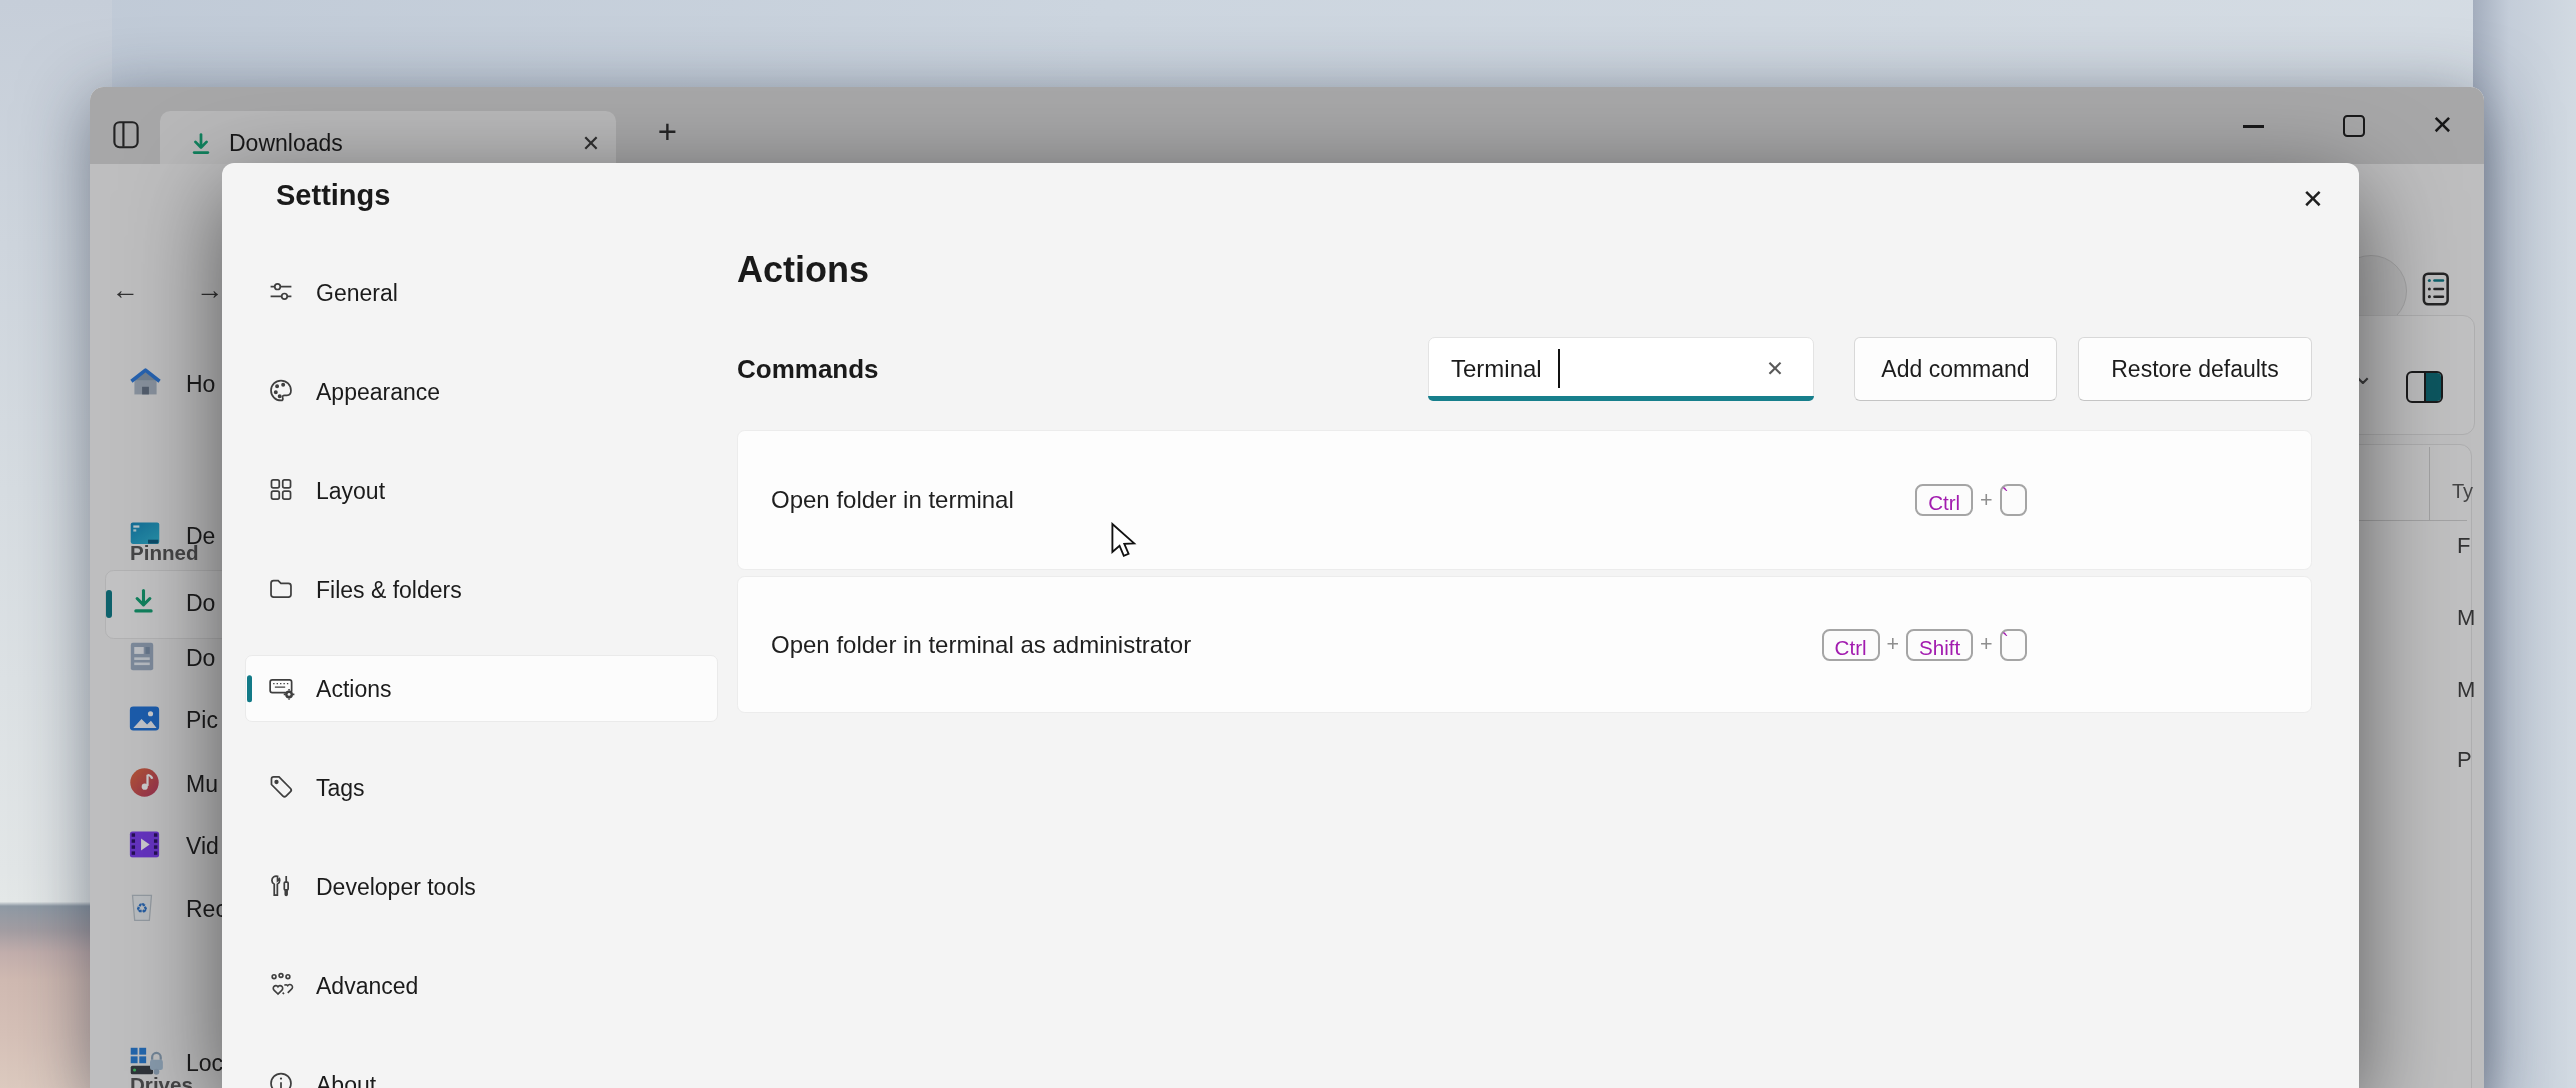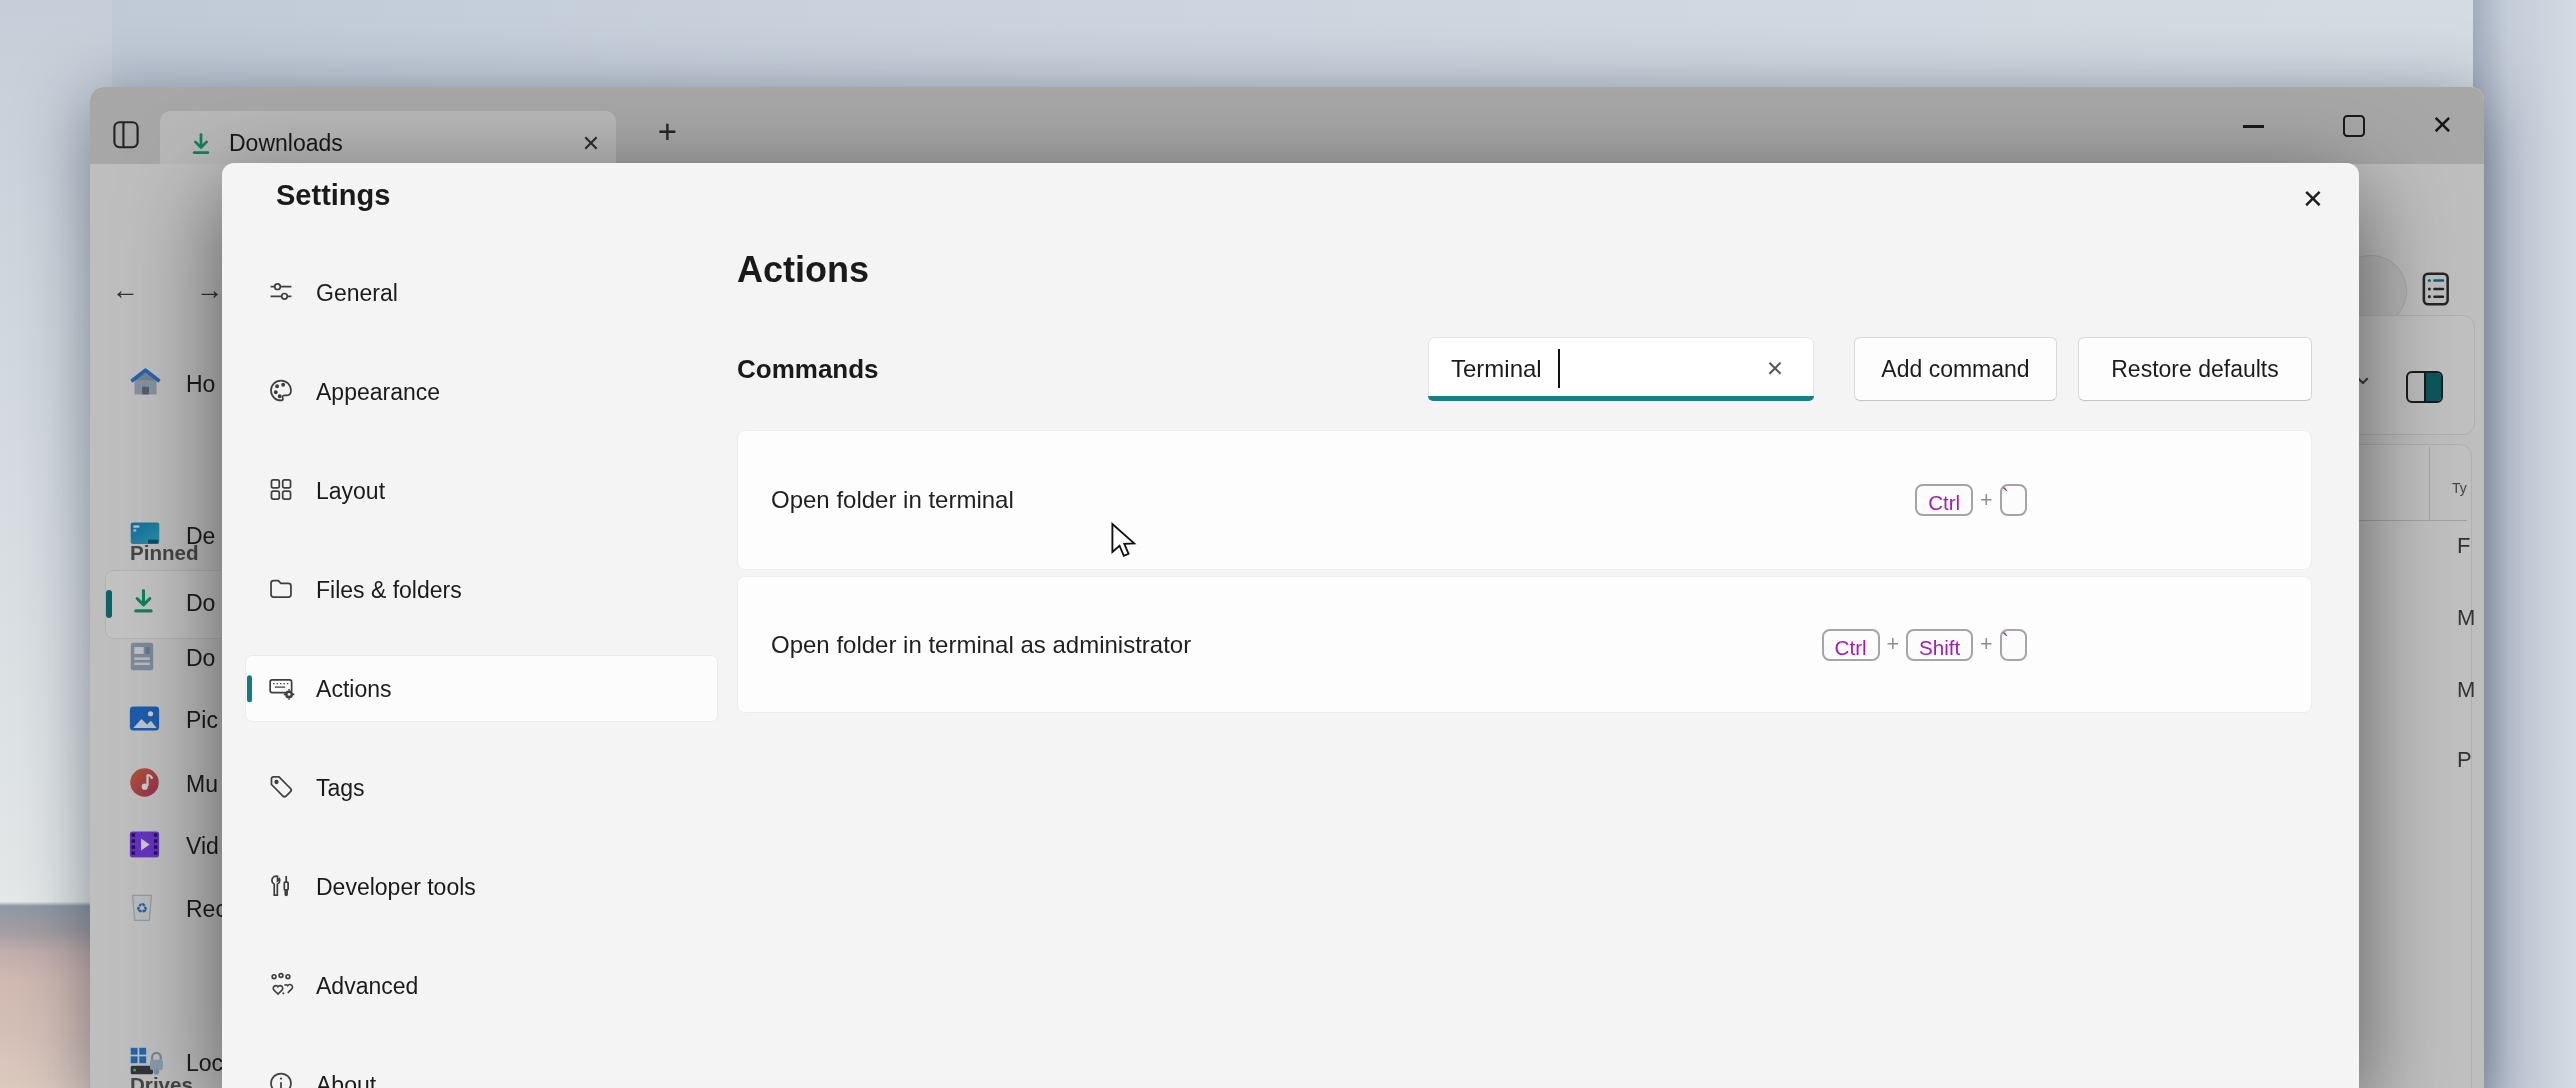--- a/index.html
+++ b/index.html
@@ -55,21 +55,21 @@
   .tool-card{position:absolute;left:2055px;top:151px;width:328px;height:118px;background:#f4f4f4;
     border:0.9px solid #dcdcdc;border-radius:12px;}
   .chev{position:absolute;left:2262px;top:196px;font-size:26px;color:#4e4e4e;}
   .toggle-ic{position:absolute;left:2316px;top:207px;width:33px;height:27.5px;border:2.6px solid #1f1f1f;
     border-radius:6px;background:#f0f0f0;overflow:hidden;}
   .toggle-ic::after{content:"";position:absolute;right:0;top:0;width:14.6px;height:100%;background:#0e6b76;border-left:2.1px solid #1f1f1f;}
   .file-card{position:absolute;left:2055px;top:280px;width:325px;height:738px;background:#f4f4f4;
     border:0.9px solid #dcdcdc;border-radius:12px;}
   .fc-vline{position:absolute;left:2339px;top:283px;width:0.9px;height:73px;background:#cfcfcf;}
   .fc-hline{position:absolute;left:2058px;top:356px;width:319px;height:0.9px;background:#cfcfcf;}
-  .fc-header{position:absolute;left:2362px;top:316px;font-size:14px;color:#555;white-space:nowrap;}
+  .fc-header{position:absolute;left:2362px;top:316px;font-size:20px;color:#555;white-space:nowrap;}
   .fc-letter{position:absolute;left:2367px;font-size:22px;color:#3e3e3e;white-space:nowrap;}
 
   .smoke{position:absolute;inset:0;background:rgba(12,13,16,.225);}
 
   
   .dialog{position:absolute;left:222px;top:163px;width:2137px;height:926px;background:#f4f4f4;
     border-radius:12px 12px 0 0;box-shadow:0 26px 94px rgba(0,0,0,.55);}
   .dlg-title{position:absolute;left:33px;top:15.5px;font-size:29px;font-weight:700;color:#1a1a1a;margin-left:21px;}
   .dlg-close{position:absolute;left:2067px;top:12px;width:48px;height:48px;line-height:48px;text-align:center;
     font-size:26px;color:#1f1f1f;border-radius:6.9px;}

